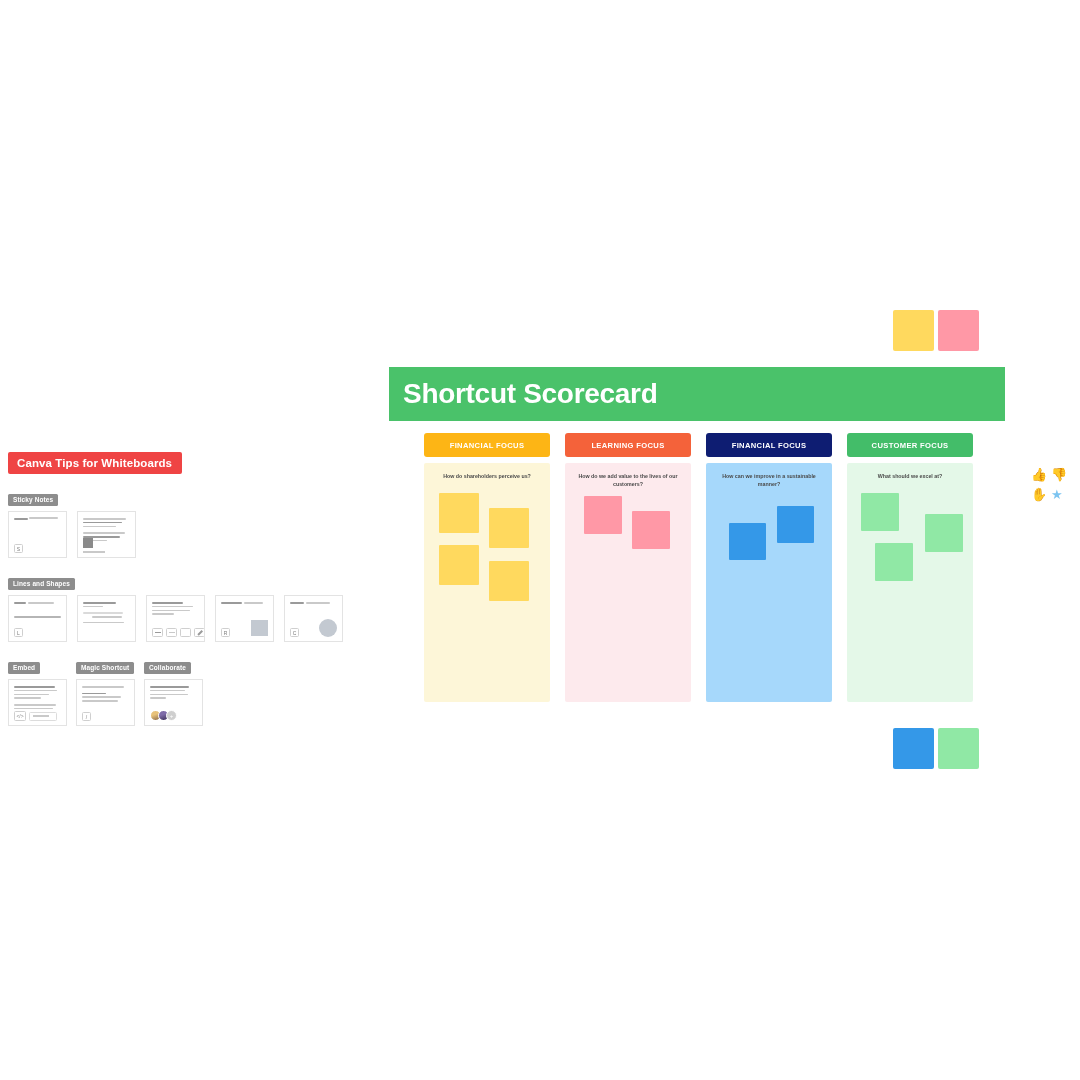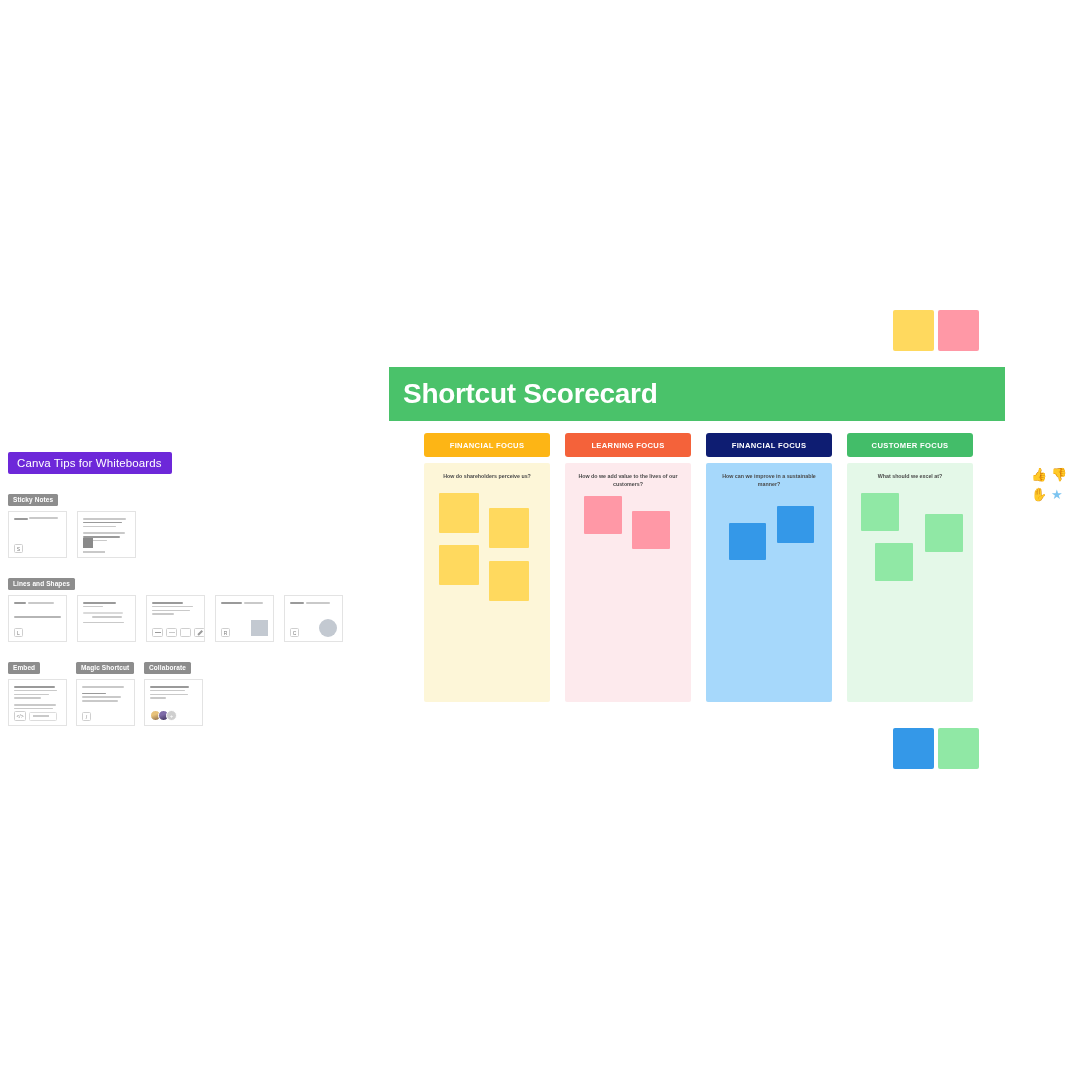--- a/index.html
+++ b/index.html
@@ -9,24 +9,24 @@
     background: #ffffff;
     font-family: "Liberation Sans", sans-serif;
     overflow: hidden;
   }
   .canvas { position: relative; width: 1080px; height: 1080px; }
 
   
   .tips-panel { position: absolute; left: 8px; top: 452px; width: 330px; }
   .tips-title {
     display: inline-block;
-    background: #6d28d9;
+    background: #ef4444;
     color: #ffffff;
     font-size: 11.5px;
-    font-weight: normal;
+    font-weight: bold;
     letter-spacing: 0.1px;
     padding: 5px 10px 5px 9px;
     border-radius: 2px;
     white-space: nowrap;
   }
   .sect { margin-top: 14px; }
   .sect-label {
     display: inline-block;
     background: #8d8d8d;
     color: #ffffff;

